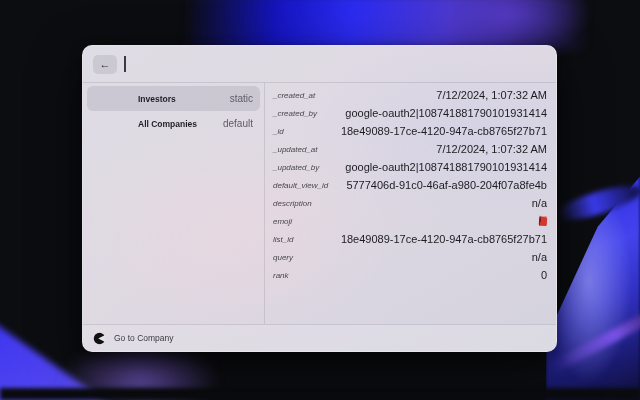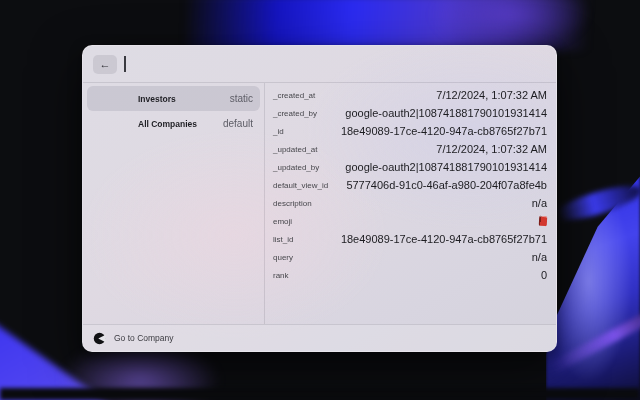--- a/index.html
+++ b/index.html
@@ -64,21 +64,21 @@
   .sidebar { width:182px; flex:0 0 182px; padding:3px 4px; border-right:1px solid rgba(40,40,60,0.12); }
   .side-item { height:25px; border-radius:6px; display:flex; align-items:center;
     justify-content:space-between; padding:0 7px; cursor:pointer; }
   .side-item.selected { background:rgba(50,50,70,0.11); }
   .side-label { font-size:8.5px; font-weight:600; color:#1f1f24;margin-left:44px; }
   .side-badge { font-size:10px; color:#5d5d66; }
 
   .details { flex:1; padding:3px 0; }
   .detail-row { height:18px; display:flex; align-items:center; justify-content:space-between;
     padding:0 9px 0 8px; }
-  .detail-label { font-size:8px; color:#47474c; white-space:nowrap; }
+  .detail-label { font-size:8px; color:#47474c; white-space:nowrap;font-style:italic; }
   .detail-value { font-size:11px; font-weight:400; color:#1c1c20; white-space:nowrap; }
   .book { display:inline-block; width:8px; height:10px; border-radius:1.5px;
     background:linear-gradient(100deg, #7e1d18 0 26%, #d2382f 26% 100%);
     box-shadow:0 1px 0 rgba(255,255,255,0.5) inset; transform:rotate(3deg); }
 
   
   .footer { height:27px; flex:0 0 27px; display:flex; align-items:center;
     justify-content:space-between; padding:0 8px 0 10px;
     border-top:1px solid rgba(40,40,60,0.12); background:rgba(228,227,232,0.45); }
   .foot-left { display:flex; align-items:center; gap:8px; cursor:pointer; }

